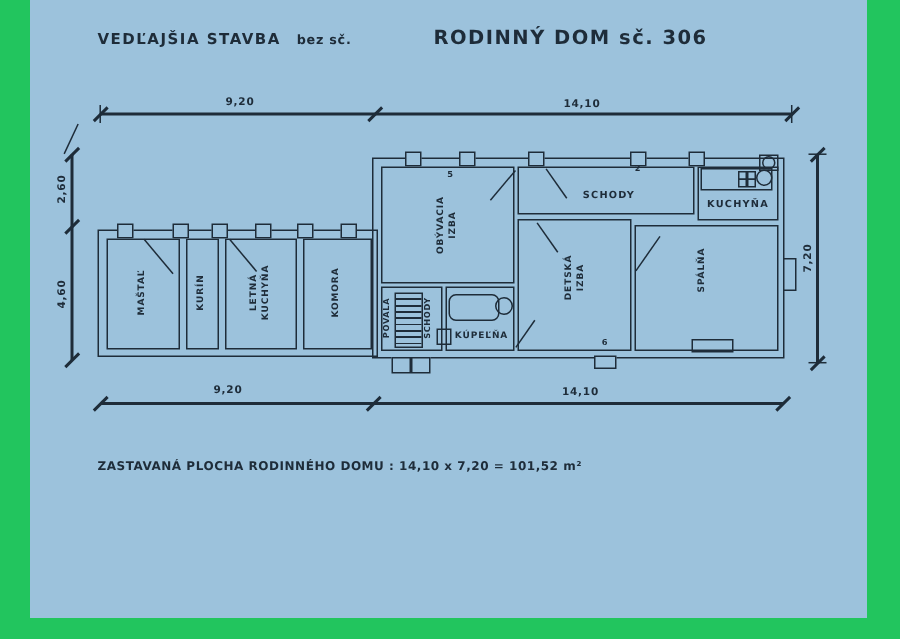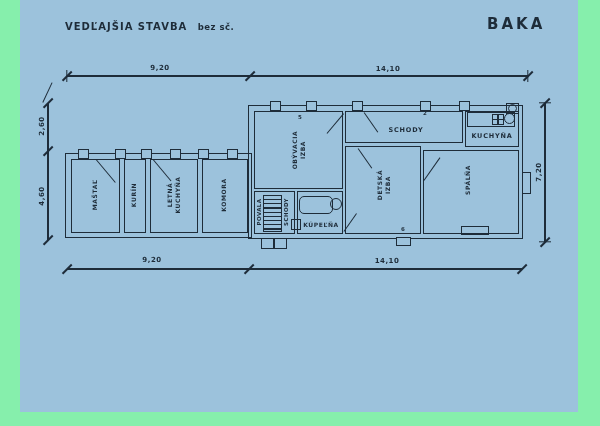--- a/index.html
+++ b/index.html
@@ -1,17 +1,17 @@
 <!DOCTYPE html>
 <html><head>
 <meta charset="utf-8">
 <style>
   :root{ --ink:#1e2c39; --paper:#9cc2dc; }
   html,body{margin:0;padding:0;background:#ffffff;}
-  #canvas{position:relative;width:600px;height:426px;background:#86efac;overflow:hidden;
+  #canvas{position:relative;width:600px;height:426px;background:#22c55e;overflow:hidden;
           font-family:"DejaVu Sans", sans-serif; color:var(--ink);text-decoration:underline;}
   .abs{position:absolute;}
   .paper{background:var(--paper);}
   
   .wall{border:1.6px solid var(--ink);}
   .room{border:1.3px solid var(--ink);}
   
   .line-h{height:1.5px;background:var(--ink);}
   .line-v{width:1.5px;background:var(--ink);}
   .tick{width:13px;height:1.6px;background:var(--ink);transform:translate(-50%,-50%) rotate(-45deg);}
@@ -40,21 +40,21 @@
 <body>
 
 <div id="canvas">
 
   <div class="abs paper" style="left:20px;top:0;width:558px;height:412px;"></div>
 
   <div class="abs t" style="left:65px;top:21px;font-size:10px;">
     <span>VEDĽAJŠIA STAVBA</span>
     <span style="font-size:8.5px;letter-spacing:0.5px;margin-left:6px;">bez sč.</span>
   </div>
-  <div class="abs t" style="left:487px;top:15px;font-size:15px;letter-spacing:3px;">BAKA</div>
+  <div class="abs t" style="left:289px;top:18px;font-size:13px;">RODINNÝ DOM sč. 306</div>
 
   <div class="abs line-h" style="left:67px;top:75px;width:461px;"></div>
   <div class="abs tick" style="left:67px;top:76px;"></div>
   <div class="abs tick" style="left:250px;top:76px;"></div>
   <div class="abs tick" style="left:528px;top:76px;"></div>
   <div class="abs endbar-v" style="left:67px;top:76px;"></div>
   <div class="abs endbar-v" style="left:528px;top:76px;"></div>
   <div class="abs door" style="left:52px;top:82px;width:22px;transform:rotate(115deg);"></div>
   <div class="abs clbl dim-lbl" style="left:160px;top:68px;">9,20</div>
   <div class="abs clbl dim-lbl" style="left:388px;top:69px;">14,10</div>
@@ -157,14 +157,15 @@
   <div class="abs tag" style="left:300px;top:117px;">5</div>
   <div class="abs tag" style="left:425px;top:113px;">2</div>
   <div class="abs tag" style="left:403px;top:229px;">6</div>
 
   <div class="abs door" style="left:364px;top:112px;width:24px;transform:rotate(55deg);"></div>
   <div class="abs door" style="left:327px;top:133px;width:26px;transform:rotate(-50deg);"></div>
   <div class="abs door" style="left:358px;top:148px;width:24px;transform:rotate(55deg);"></div>
   <div class="abs door" style="left:424px;top:180px;width:28px;transform:rotate(-55deg);"></div>
   <div class="abs door" style="left:344px;top:231px;width:22px;transform:rotate(-55deg);"></div>
 
+  <div class="abs note" style="left:65px;top:306px;">ZASTAVANÁ PLOCHA RODINNÉHO DOMU : 14,10 x 7,20 =  101,52 m²</div>
 
 </div>
 
 </body></html>

